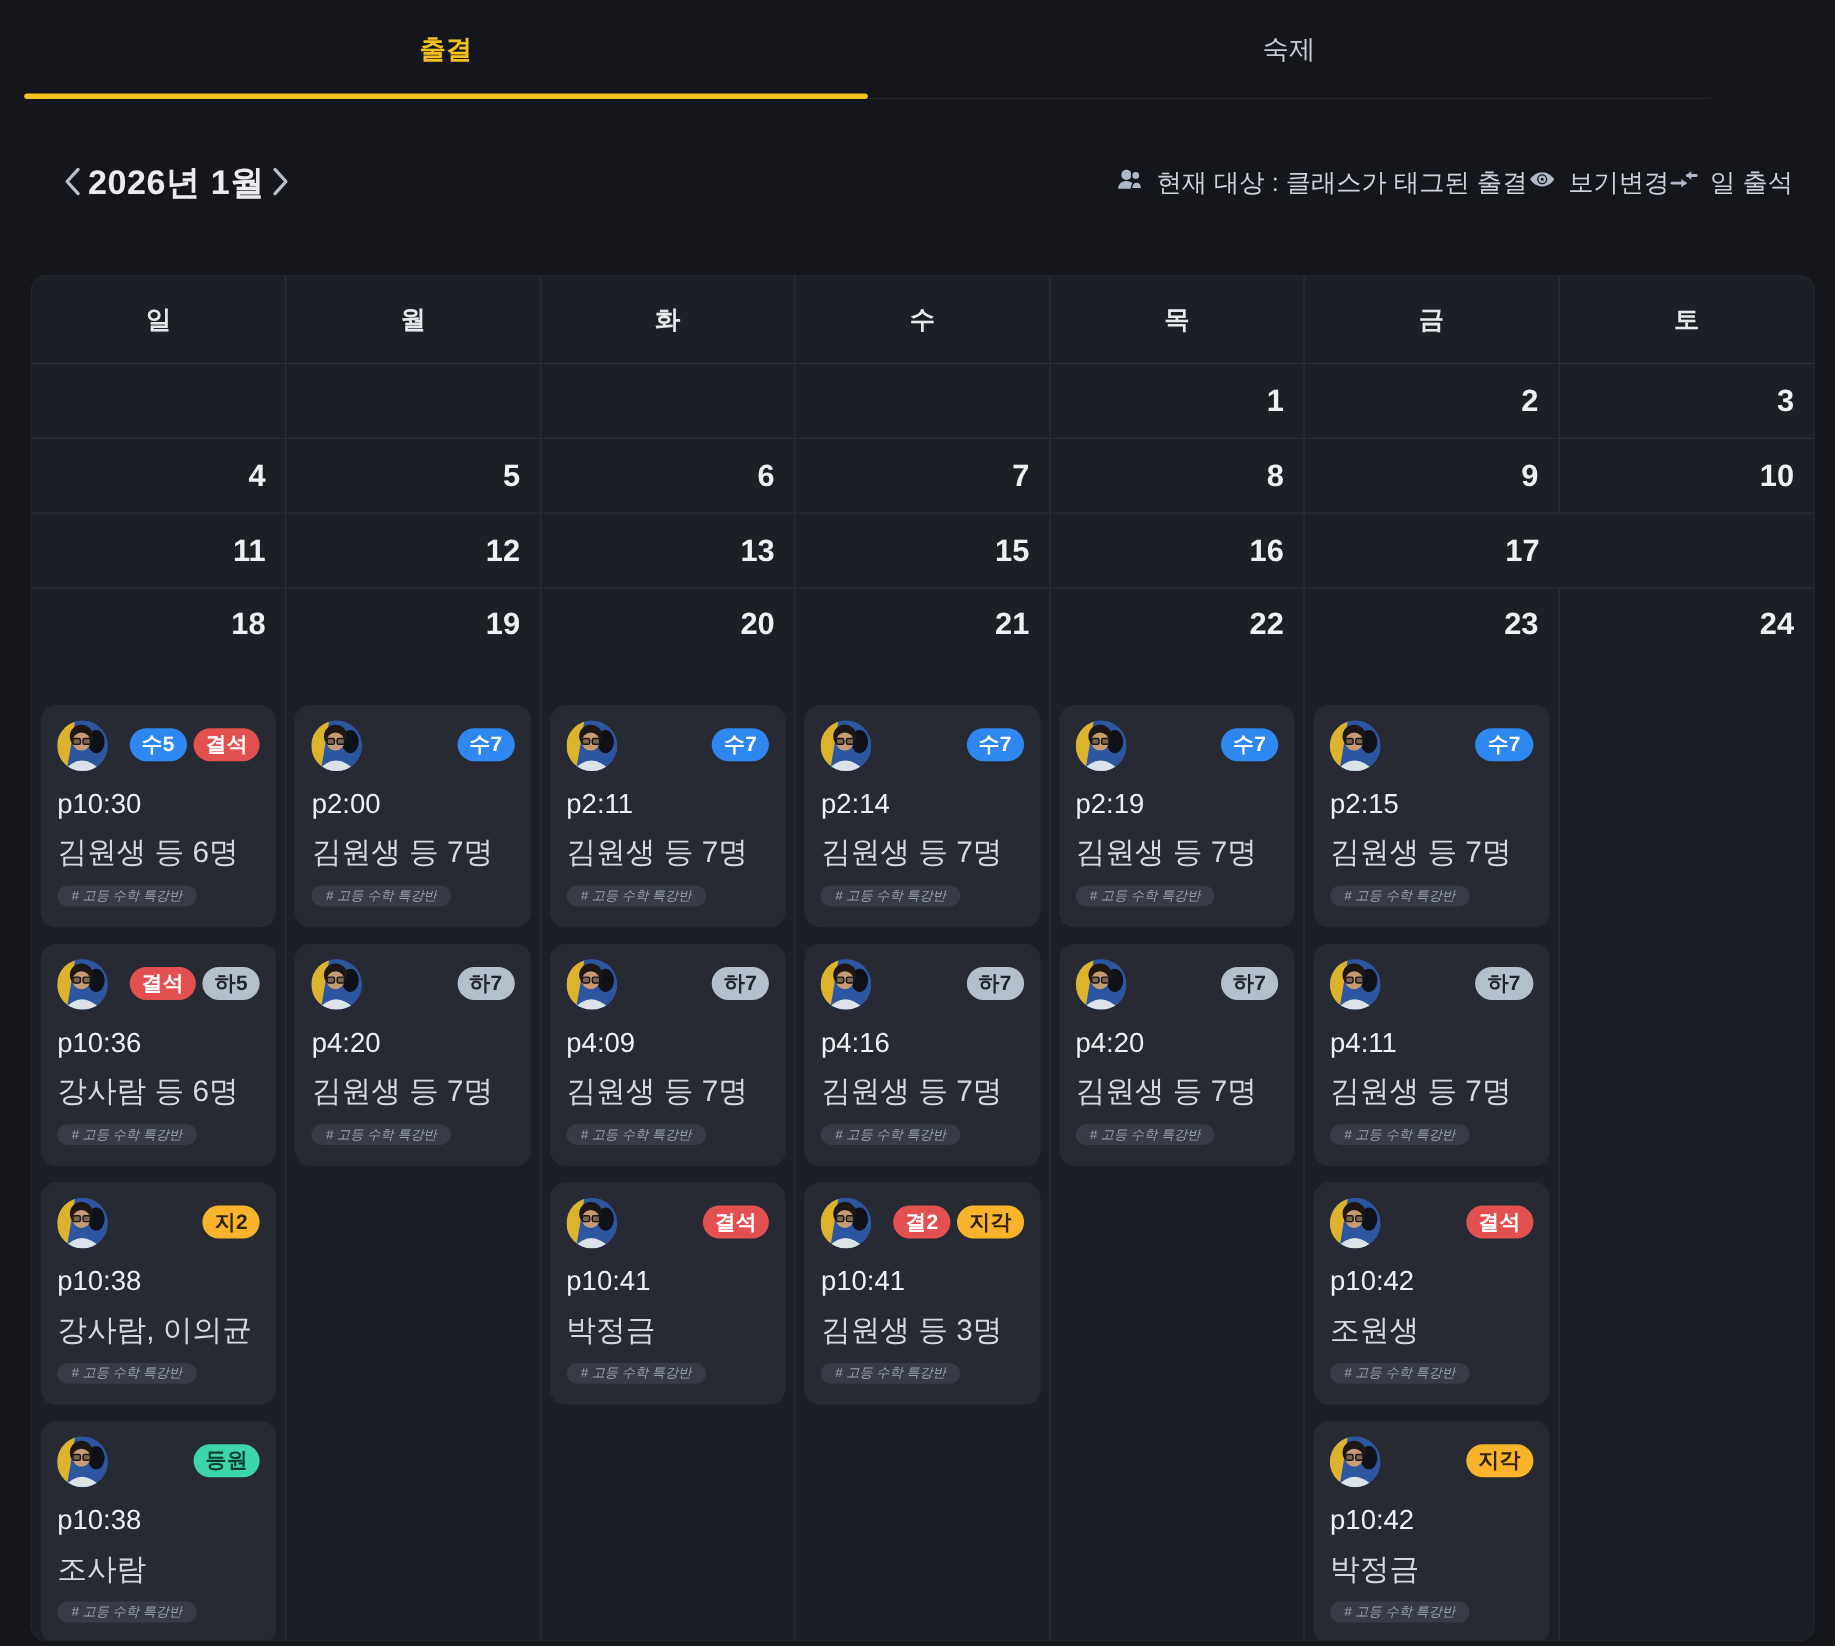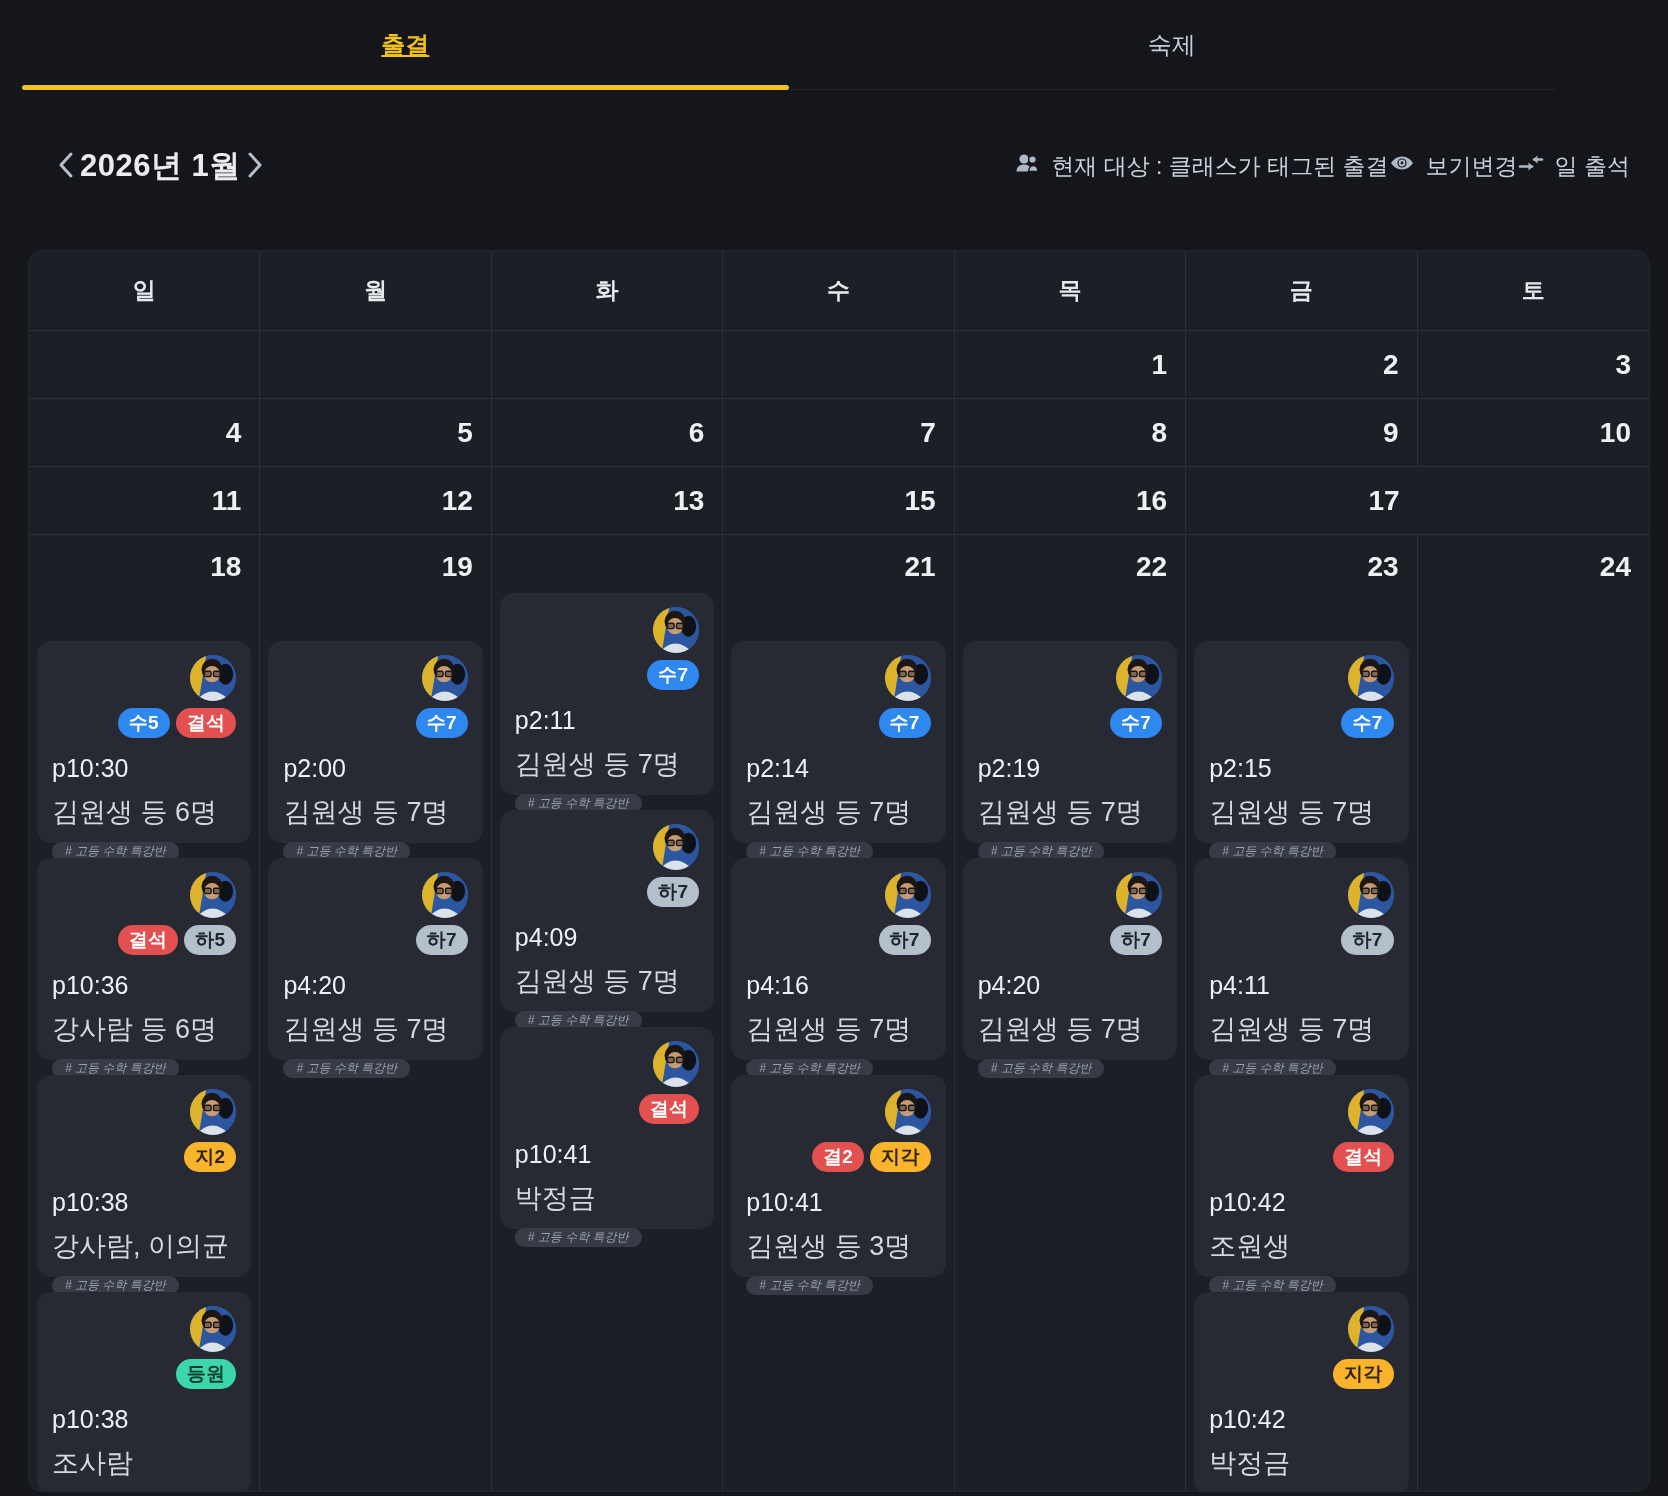--- a/index.html
+++ b/index.html
@@ -31,21 +31,21 @@
     margin-left:22px;
   }
   .tab{
     flex:1;
     position:relative;
     display:flex;align-items:center;justify-content:center;
     font-size:24px;
     color:var(--text-soft);
     cursor:pointer;
   }
-  .tab.active{color:var(--accent);font-weight:bold;text-decoration:underline;}
+  .tab.active{color:var(--accent);font-weight:bold;}
   .tab .underline{
     position:absolute;left:0;right:0;bottom:-1px;
     height:5px;border-radius:3px;
     background:var(--accent);
     display:none;
   }
   .tab.active .underline{display:block;}
   
   .toolbar{
     margin:50px 38px 0 52px;
@@ -95,21 +95,21 @@
   }
   .week.last .date-num{line-height:normal;padding-top:16px;height:48px;}
   .cards{margin:58px 8px 0 8px;display:flex;flex-direction:column;gap:15px;}
   .event-card{
     background:var(--card-bg);
     border-radius:14px;
     height:202px;
     padding:14px 15px;
     cursor:pointer;
   }
-  .card-top{display:flex;justify-content:space-between;align-items:flex-end;flex-direction:column;}
+  .card-top{display:flex;justify-content:space-between;align-items:flex-start;}
   .avatar{
     width:46px;height:46px;border-radius:50%;overflow:hidden;flex:none;
     background:#2d56a0;
   }
   .avatar svg{display:block;width:100%;height:100%;}
   .badges{display:flex;gap:6px;margin-top:7px;}
   .badge{
     height:30px;display:inline-flex;align-items:center;
     padding:0 11px;border-radius:15px;
     font-size:19px;font-weight:bold;letter-spacing:.3px;
@@ -413,20 +413,21 @@
                   <span class="badge" style="background: rgb(180, 191, 204); color: rgb(32, 36, 43);">하7</span>
                 </div>
     </div>
     <div class="time">p4:20</div>
     <div class="name">김원생 등 7명</div>
     <div class="tag"># 고등 수학 특강반</div>
   </div>
 </div>
         </div>
         <div class="cell">
+          <div class="date-num">20</div>
           <div class="cards">
   <div class="event-card">
     <div class="card-top">
       <div class="avatar">
         <svg viewBox="0 0 48 48">
           <rect width="48" height="48" fill="#2d56a0"></rect>
           <path d="M0 2 L17 0 L9 48 L0 48 Z" fill="#ddb32c"></path>
           <ellipse cx="37" cy="20" rx="8" ry="11" fill="#0e1118"></ellipse>
           <circle cx="23" cy="15" r="11" fill="#1c1714"></circle>
           <circle cx="23" cy="20" r="8.5" fill="#c99b72"></circle>

